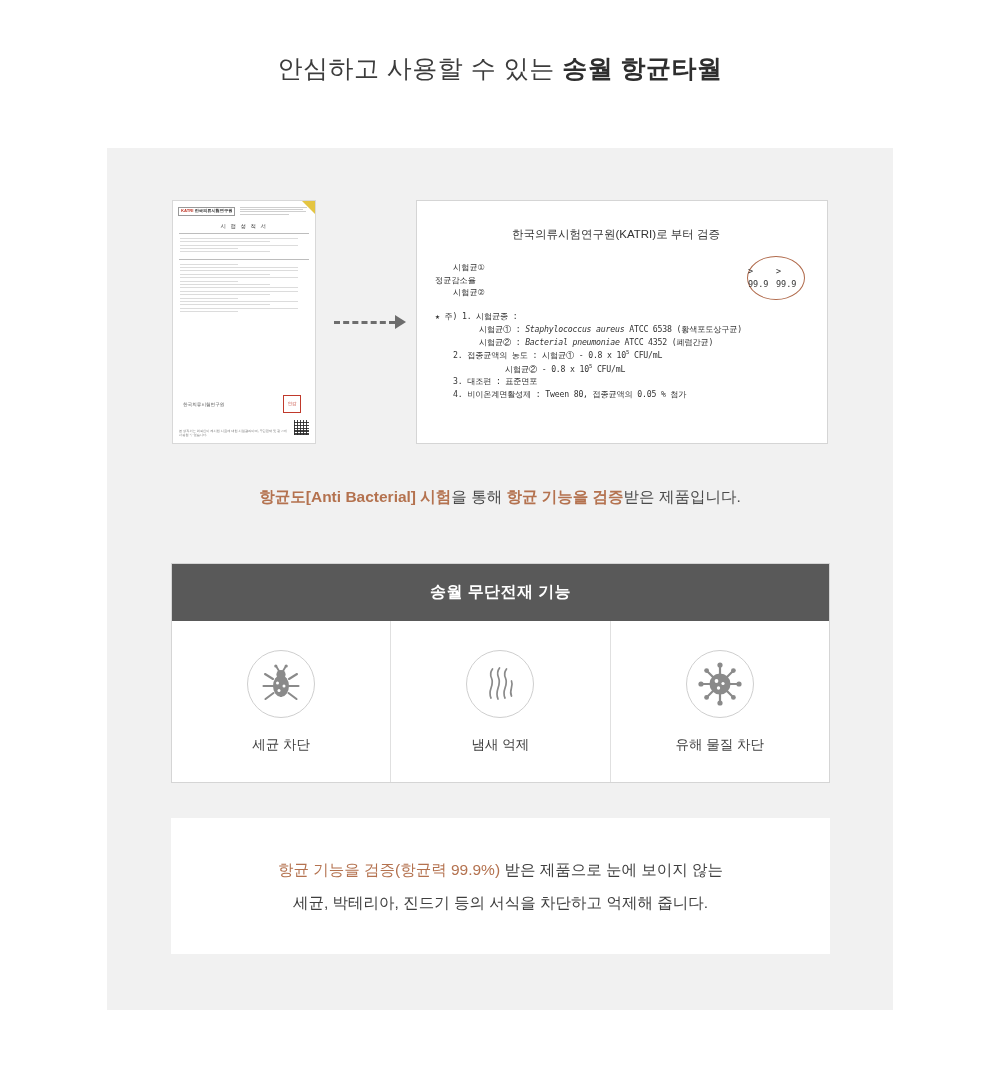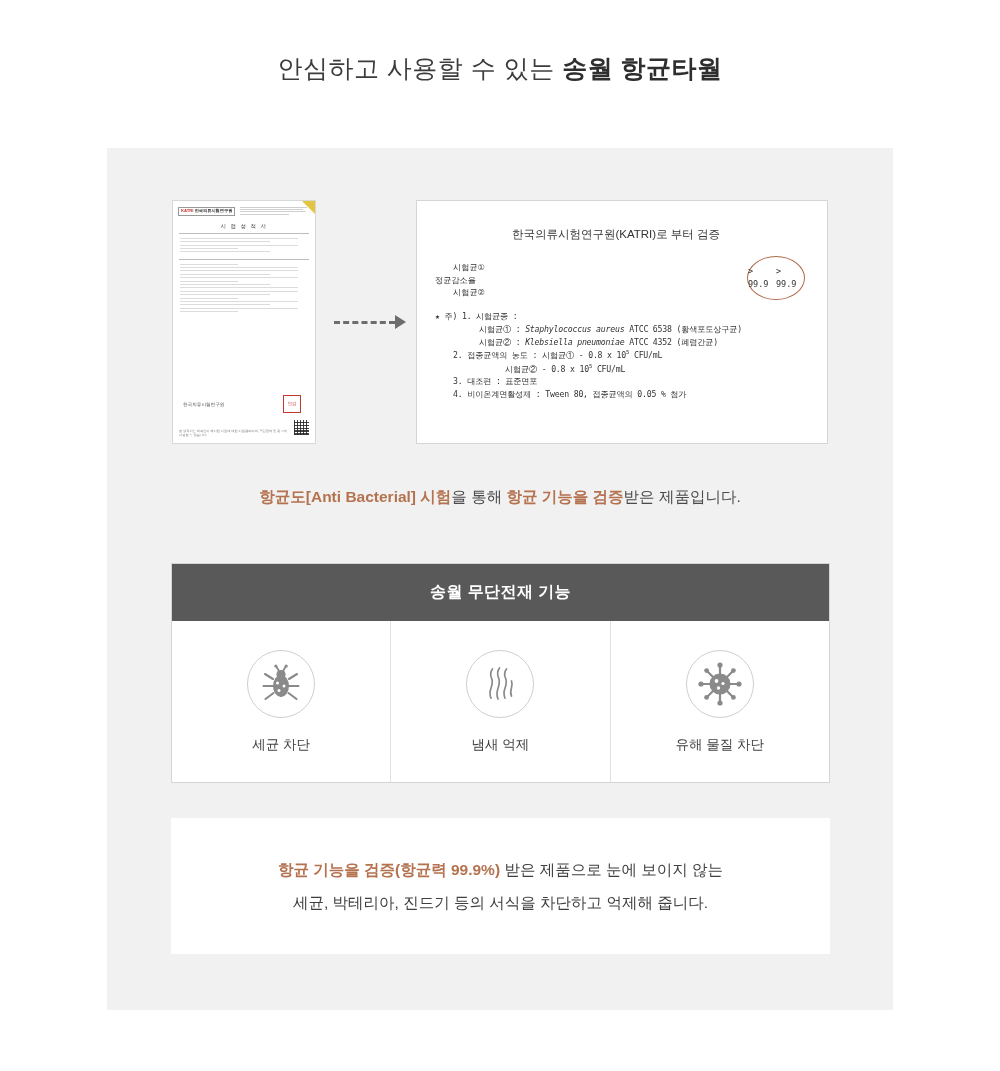--- a/index.html
+++ b/index.html
@@ -308,21 +308,21 @@
     justify-content: center;
     text-align: center;
   }
   .bottom-line {
     font-size: 15.5px;
     color: #3f3f3f;
     line-height: 2.15;
   }
   .bottom-line .hl-brown {
     color: #b4724f;
-    font-weight: 700;
+    font-weight: 400;
   }
 </style>
 </head>
 <body>
 
 <div class="page">
 
   <div class="headline">
     <span>안심하고 사용할 수 있는 </span><span class="strong">송월 항균타월</span>
   </div>
@@ -388,21 +388,21 @@
 
       <div class="sum-body">
         <div class="sum-line indent1">시험균①</div>
         <div class="sum-line">정균감소율</div>
         <div class="sum-line indent1">시험균②</div>
 
         <div style="height:10px"></div>
 
         <div class="sum-line mono">★ 주) 1. 시험균종 :</div>
         <div class="sum-line indent2 mono"><span>시험균① : </span><span class="italic-sp">Staphylococcus aureus</span><span> ATCC 6538 (황색포도상구균)</span></div>
-        <div class="sum-line indent2 mono"><span>시험균② : </span><span class="italic-sp">Klebsiella pneumoniae</span><span> ATCC 4352 (폐렴간균)</span></div>
+        <div class="sum-line indent2 mono"><span>시험균② : </span><span class="italic-sp">Bacterial pneumoniae</span><span> ATCC 4352 (폐렴간균)</span></div>
         <div class="sum-line indent1 mono"><span>2. 접종균액의 농도 : 시험균① - 0.8 x 10</span><span class="sup">5</span><span> CFU/mL</span></div>
         <div class="sum-line indent3 mono"><span>시험균② - 0.8 x 10</span><span class="sup">5</span><span> CFU/mL</span></div>
         <div class="sum-line indent1 mono">3. 대조편 : 표준면포</div>
         <div class="sum-line indent1 mono">4. 비이온계면활성제 : Tween 80, 접종균액의 0.05 % 첨가</div>
       </div>
 
       <div class="ellipse-badge">
         <span>&gt; 99.9</span>
         <span>&gt; 99.9</span>
       </div>

